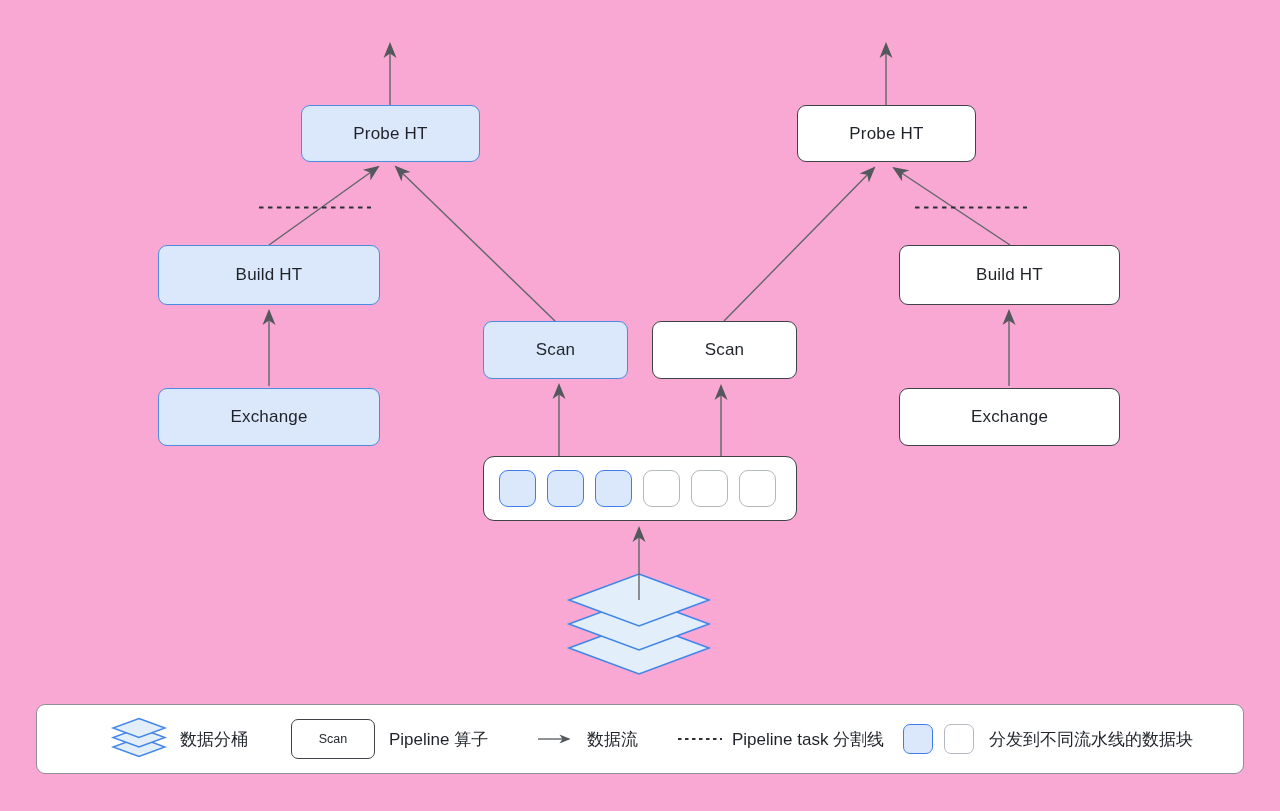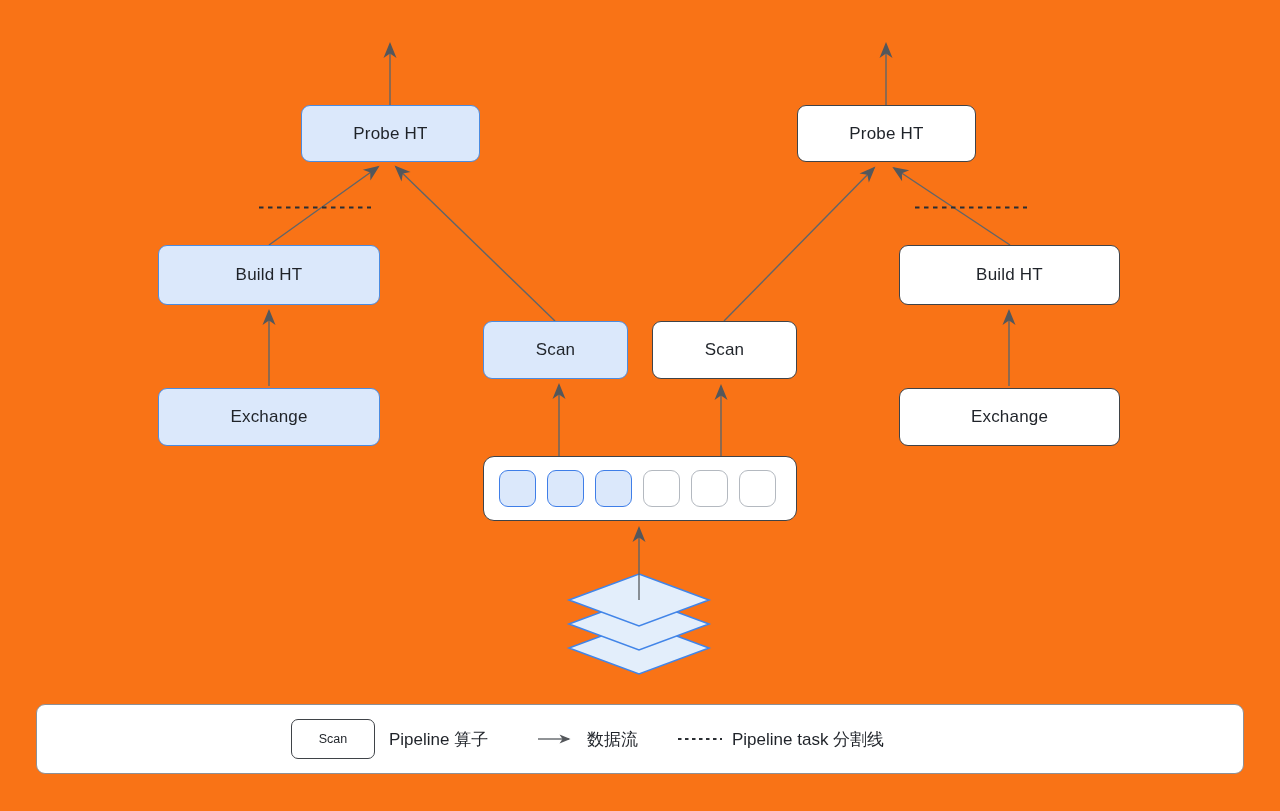--- a/index.html
+++ b/index.html
@@ -1,17 +1,17 @@
 <!DOCTYPE html>
 <html><head>
 <meta charset="utf-8">
 <style>
   html,body{margin:0;padding:0;background:#fff;}
   body{font-family:"Liberation Sans","DejaVu Sans",sans-serif;color:#1f2329;}
-  .canvas{position:relative;width:1280px;height:811px;background:#f97316;overflow:hidden;}
+  .canvas{position:relative;width:1280px;height:811px;background:#f9a8d4;overflow:hidden;}
 
   .node{
     position:absolute;display:flex;align-items:center;justify-content:center;
     border-radius:9px;font-size:17px;letter-spacing:.2px;box-sizing:border-box;
     background:#ffffff;border:1.4px solid #3f4348;z-index:3;
   }
   .node.blue{background:#dbe8fb;border:1.4px solid #4b8be0;}
 
   #connector-layer{position:absolute;left:0;top:0;z-index:2;pointer-events:none;}
   #bucket-icon{position:absolute;left:564px;top:570px;z-index:1;}
@@ -96,35 +96,48 @@
     <div class="chunk blue"></div>
     <div class="chunk blue"></div>
     <div class="chunk blue"></div>
     <div class="chunk white"></div>
     <div class="chunk white"></div>
     <div class="chunk white"></div>
   </div>
 
   <div class="legend">
 
+    <div class="legend-group" style="left:72px;">
+      <svg width="60" height="46" viewBox="0 0 60 46" style="margin-right:11px;">
+        <polygon points="30,21.5 56,31 30,40.5 4,31" fill="#e3eefb" stroke="#4285e8" stroke-width="1.4"></polygon>
+        <polygon points="30,12 56,21.5 30,31 4,21.5" fill="#e3eefb" stroke="#4285e8" stroke-width="1.4"></polygon>
+        <polygon points="30,2.5 56,12 30,21.5 4,12" fill="#e3eefb" stroke="#4285e8" stroke-width="1.4"></polygon>
+      </svg>
+      <span class="legend-label">数据分桶</span>
+    </div>
 
     <div class="legend-group" style="left:254px;">
       <div class="legend-scan-box" style="margin-right:14px;">Scan</div>
       <span class="legend-label">Pipeline 算子</span>
     </div>
 
     <div class="legend-group" style="left:500px;">
       <svg width="42" height="16" viewBox="0 0 42 16" style="margin-right:8px;">
         <line x1="1" y1="8" x2="32" y2="8" stroke="#616569" stroke-width="1.4" marker-end="url(#arrow-sm)"></line>
       </svg>
       <span class="legend-label">数据流</span>
     </div>
 
     <div class="legend-group" style="left:640px;">
       <svg width="46" height="8" viewBox="0 0 46 8" style="margin-right:9px;">
         <line x1="1" y1="4" x2="45" y2="4" stroke="#2b2e33" stroke-width="2" stroke-dasharray="3.5 3.5"></line>
       </svg>
       <span class="legend-label">Pipeline task 分割线</span>
     </div>
 
+    <div class="legend-group" style="left:866px;">
+      <div class="legend-chunk blue"></div>
+      <div class="legend-chunk white"></div>
+      <span class="legend-label">分发到不同流水线的数据块</span>
+    </div>
 
   </div>
 </div>
 
 </body></html>

